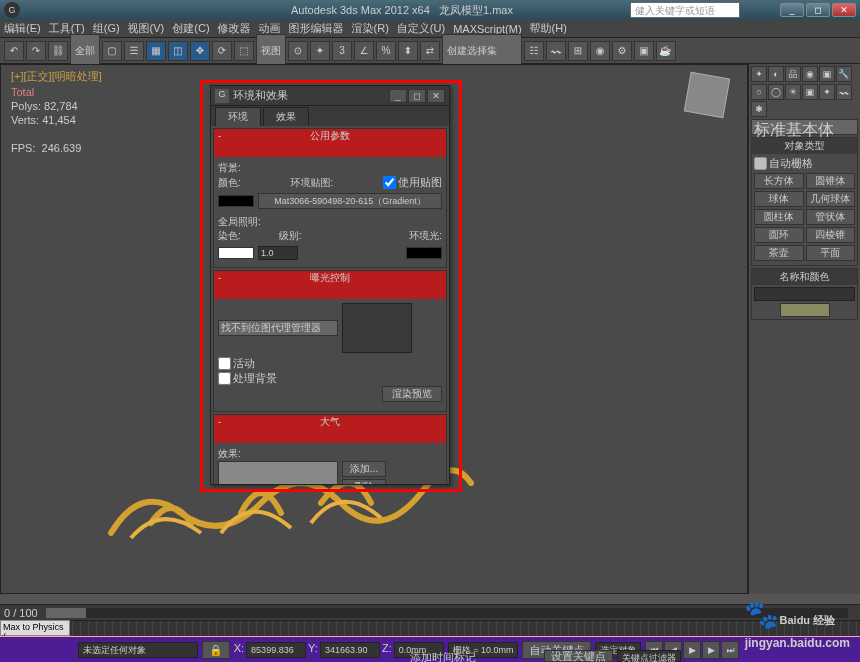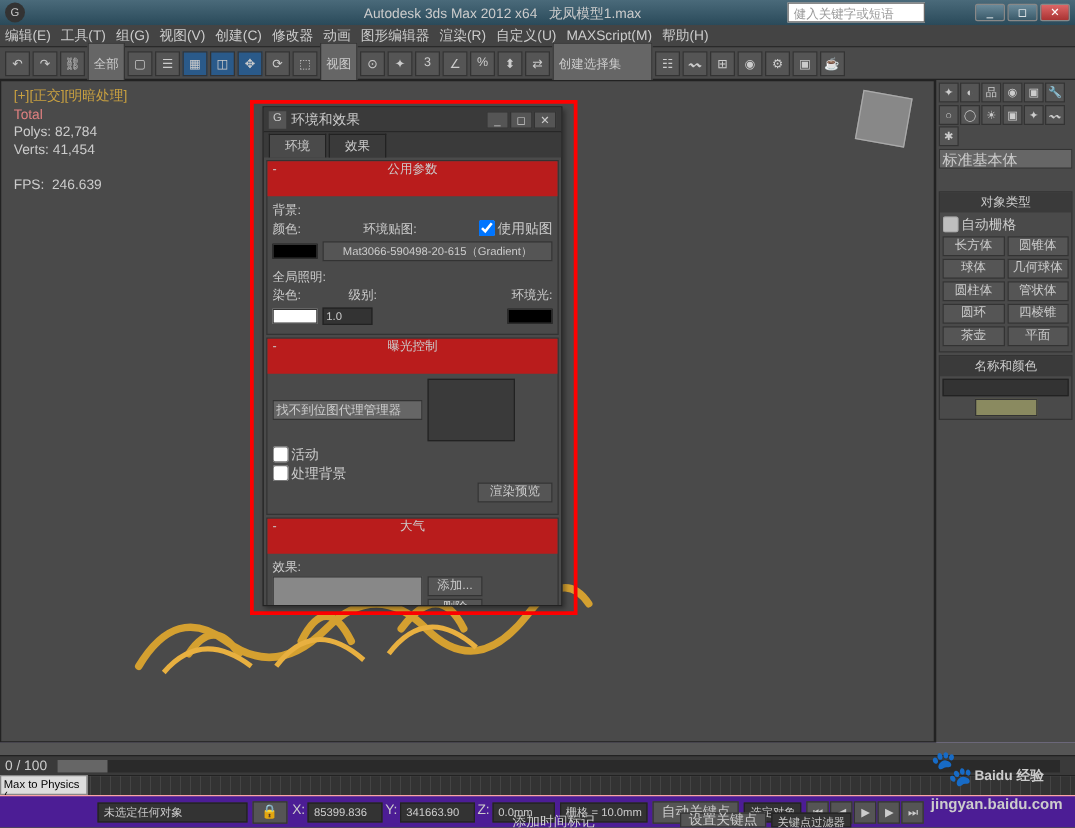--- a/index.html
+++ b/index.html
@@ -20,21 +20,21 @@
 .main{display:flex;height:530px;background:#c4b5fd}
 .viewport{flex:1;background:#4a4a4a;position:relative;border:1px solid #222}
 .vp-label{position:absolute;top:4px;left:10px;color:#c8a040;font-size:11px}
 .vp-stats{position:absolute;top:20px;left:10px;color:#c8a040;font-size:10px;line-height:14px}
 .vp-stats .red{color:#e08080}
 .cube{position:absolute;top:10px;right:20px;width:40px;height:40px;background:#888;border:1px solid #aaa;transform:rotate(10deg)}
 .dragon{position:absolute;bottom:40px;left:100px;width:380px;height:150px;pointer-events:none}
 .rightpanel{width:112px;background:#4a4a4a;border-left:1px solid #222;padding:2px}
 .rp-tabs{display:flex;gap:1px;margin-bottom:2px;flex-wrap:wrap}
 .rp-tab{width:16px;height:16px;background:#555;border:1px solid #333;font-size:9px;display:flex;align-items:center;justify-content:center}
-.rp-drop{width:100%;height:16px;background:#666;border:1px solid #333;font-size:12px;padding:0 2px;margin-bottom:18px}
+.rp-drop{width:100%;height:16px;background:#666;border:1px solid #333;font-size:16px;padding:0 2px;margin-bottom:2px}
 .rp-section{border:1px solid #333;margin-bottom:2px;padding:2px}
 .rp-sec-title{text-align:center;font-size:10px;background:#3a3a3a;margin:-2px -2px 2px -2px;padding:1px}
 .rp-row{display:flex;gap:2px;margin-bottom:2px}
 .rp-btn{flex:1;height:16px;background:#555;border:1px solid #333;font-size:10px;text-align:center;line-height:14px}
 .rp-check{font-size:10px;display:flex;align-items:center;gap:2px;margin-bottom:2px}
 .rp-swatch{width:50px;height:14px;background:#8a8a60;border:1px solid #333;margin:0 auto}
 .dialog{position:absolute;top:85px;left:210px;width:240px;height:400px;background:#4a4a4a;border:1px solid #222;box-shadow:2px 2px 4px rgba(0,0,0,0.4);z-index:10}
 .dlg-title{height:20px;background:#3a3a3a;display:flex;align-items:center;padding:0 4px;border-bottom:1px solid #222}
 .dlg-title .icon{width:14px;height:14px;background:#555;margin-right:4px;font-size:9px;text-align:center}
 .dlg-title .txt{flex:1;font-size:11px}

